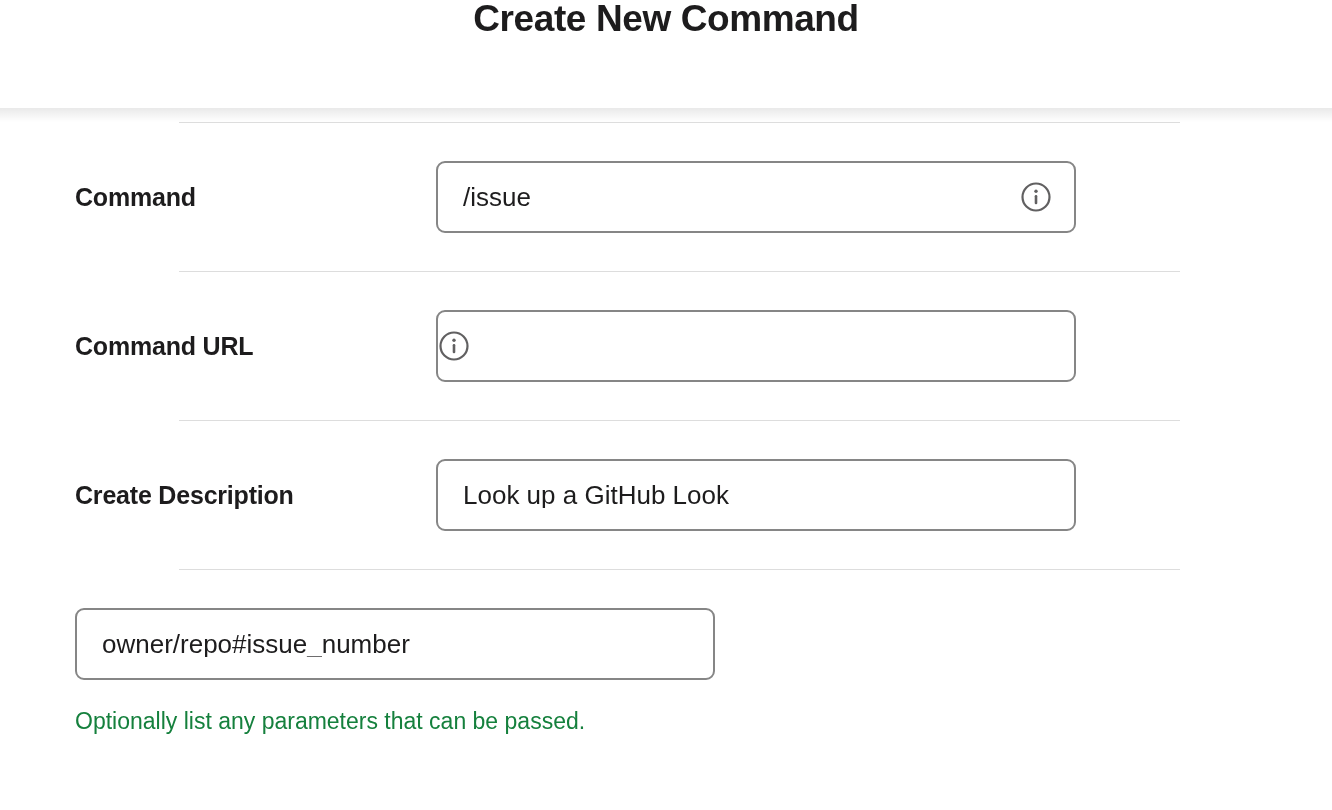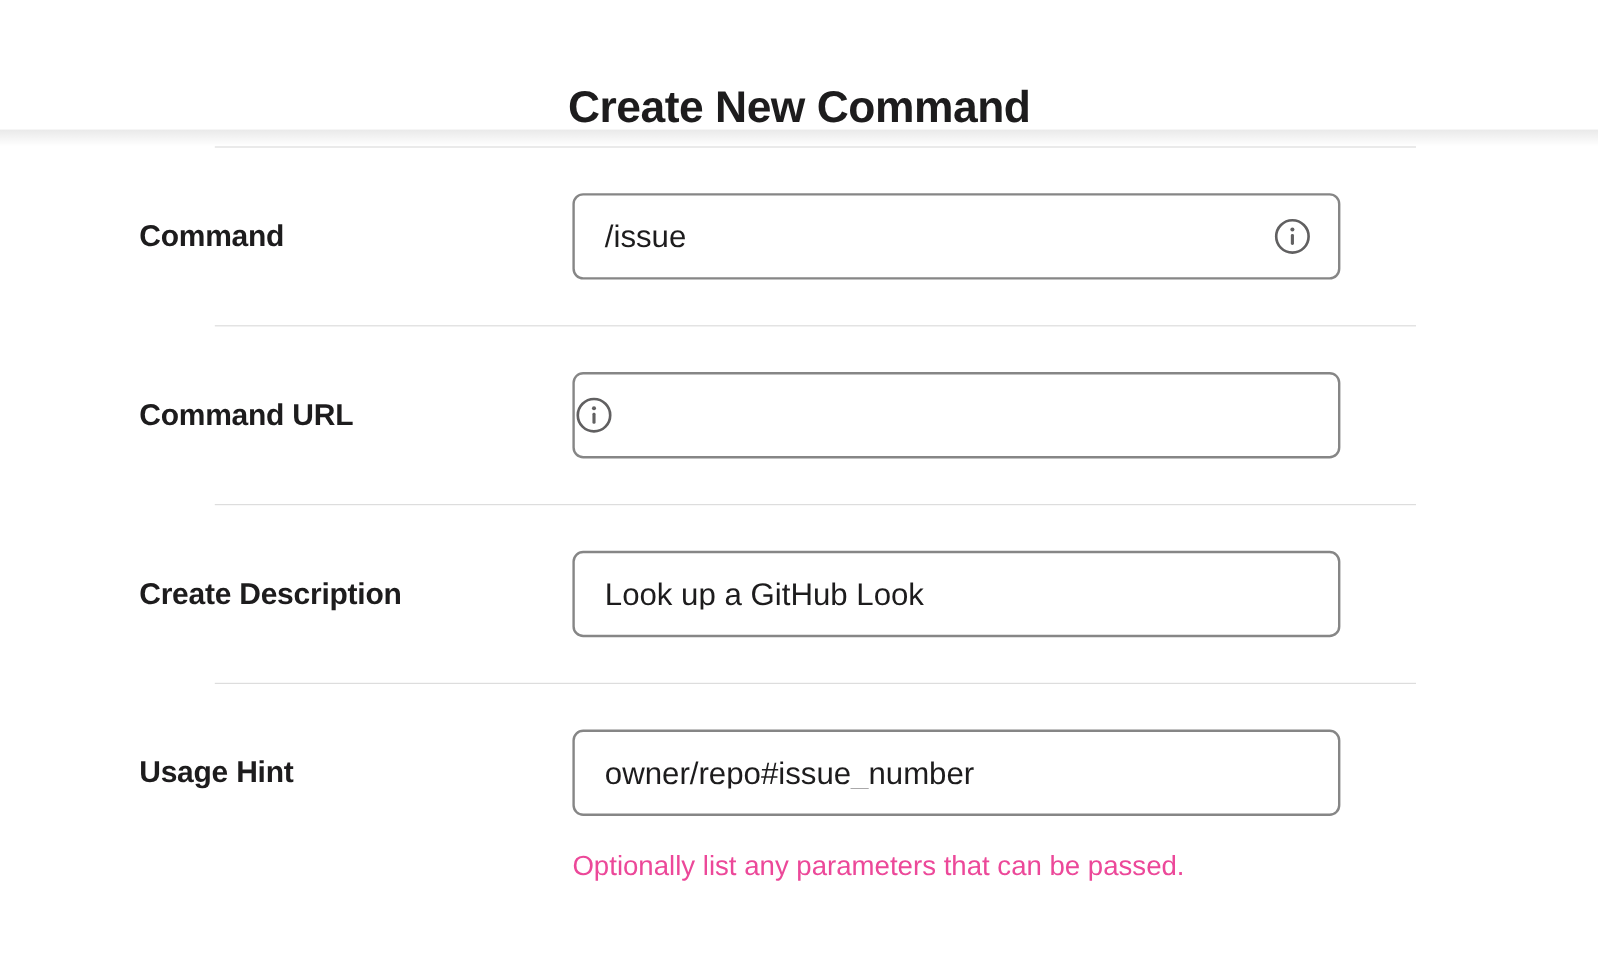--- a/index.html
+++ b/index.html
@@ -21,21 +21,21 @@
   }
 
   
   .header {
     position: absolute;
     top: 0; left: 0;
     width: 1332px;
     height: 108px;
     background: #ffffff;
     display: flex;
-    align-items: flex-end;
+    align-items: flex-start;
     justify-content: center;
   }
 
   .header-title {
     font-size: 37px;
     font-weight: bold;
     color: #1d1c1d;
     letter-spacing: -0.4px;
     line-height: 1;
   }
@@ -60,21 +60,21 @@
     width: 1001px;
     margin-left: 179px;
     height: 1px;
     background: #dddddd;
   }
 
   .field-row {
     position: relative;
     display: flex;
     align-items: flex-start;
-    padding-left: 116px;
+    padding-left: 75px;
     height: 148px;
   }
 
   .field-row.last { height: auto; padding-bottom: 24px; }
 
   .field-label {
     width: 361px;
     flex: 0 0 361px;
     font-size: 25px;
     font-weight: bold;
@@ -116,21 +116,21 @@
     flex: 0 0 auto;
     margin-right: 22px;
     width: 32px;
     height: 32px;
     display: block;
   }
 
   .helper-text {
     margin-top: 28px;
     font-size: 23px;
-    color: #ec4899;
+    color: #15803d;
     line-height: 1.2;
   }
 </style>
 </head>
 <body>
 
 <div class="page">
 
   <div class="header">
     <div class="header-title">Create New Command</div>
@@ -173,21 +173,20 @@
       <div class="field-label">Create Description</div>
       <div class="field-control">
         <div class="input-box">
           <div class="input-value" placeholder="">Look up a GitHub Look</div>
         </div>
       </div>
     </div>
 
     <div class="divider"></div>
     <div class="field-row last">
-      <div class="field-label">Usage Hint</div>
       <div class="field-control">
         <div class="input-box">
           <div class="input-value" placeholder="">owner/repo#issue_number</div>
         </div>
         <div class="helper-text">Optionally list any parameters that can be passed.</div>
       </div>
     </div>
 
   </div>
 </div>

